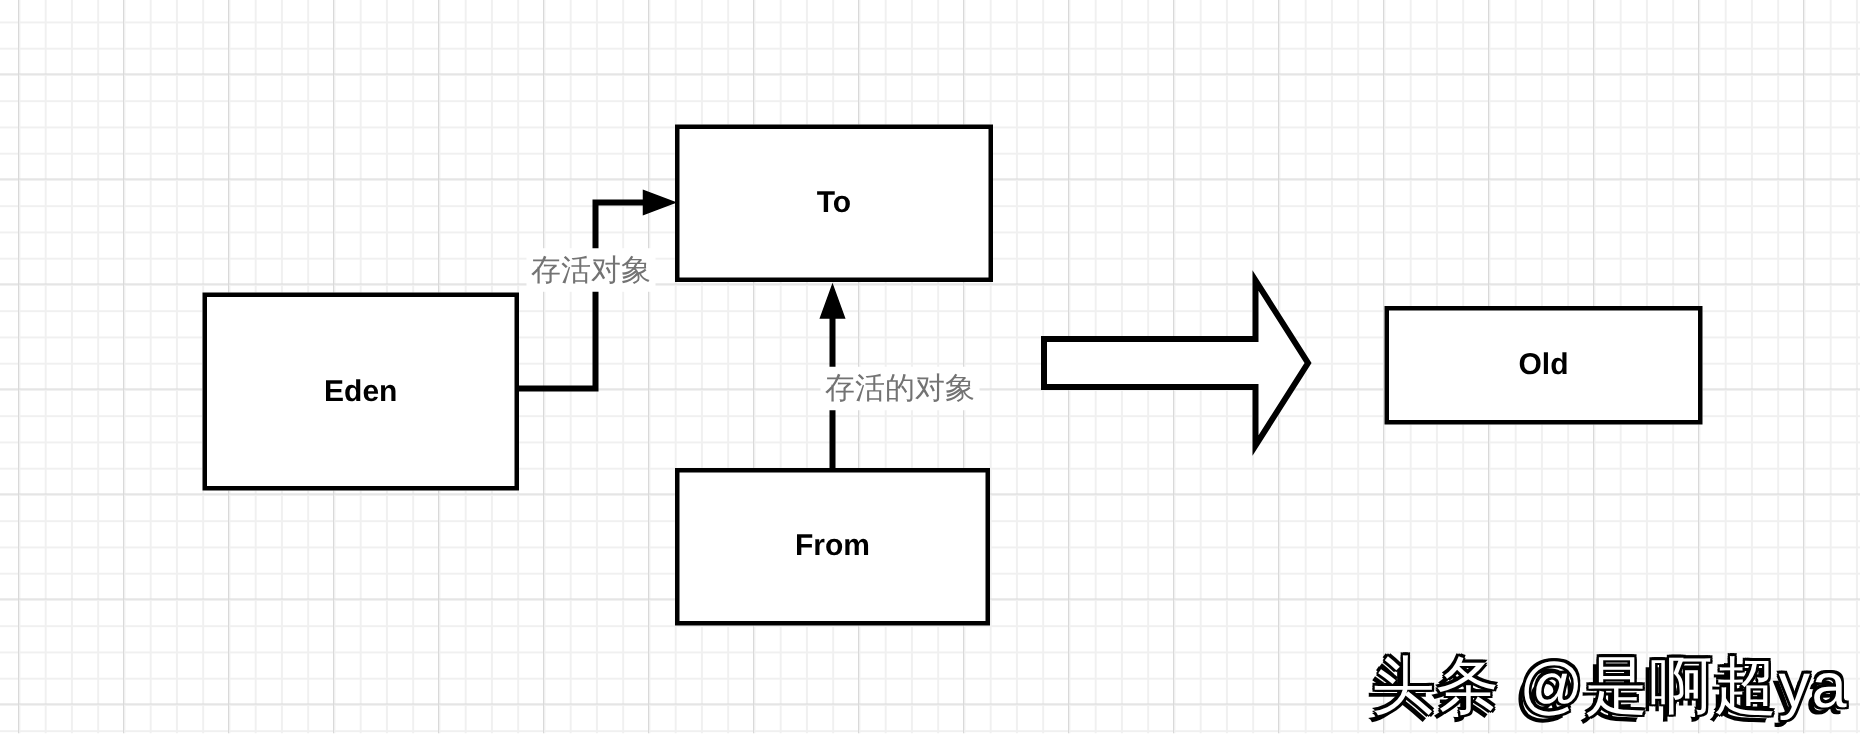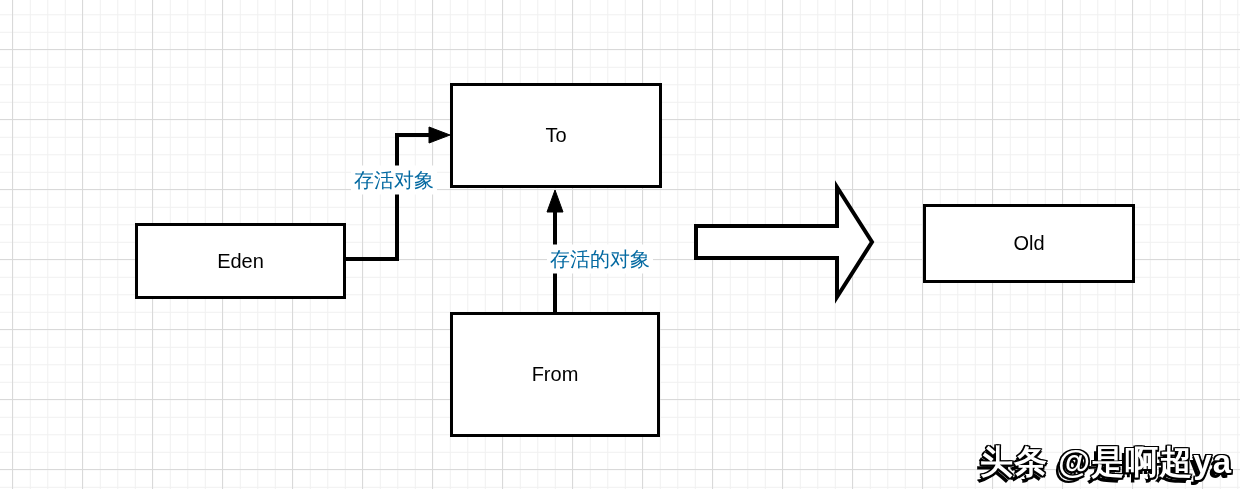--- a/index.html
+++ b/index.html
@@ -25,51 +25,52 @@
   .node {
     position: absolute;
     box-sizing: border-box;
     background: #ffffff;
     border: 3px solid #000000;
     display: flex;
     align-items: center;
     justify-content: center;
     font-size: 20px;
     color: #000000;
+    font-weight: bold;
   }
-  .node-eden { left: 135px; top: 223px; width: 211px; height: 76px; justify-content: center; }
+  .node-eden { left: 135px; top: 195px; width: 211px; height: 132px; justify-content: center; }
   .node-to   { left: 450px; top:  83px; width: 212px; height: 105px; }
-  .node-from { left: 450px; top: 312px; width: 210px; height: 125px; }
+  .node-from { left: 450px; top: 312px; width: 210px; height: 105px; }
   .node-old  { left: 923px; top: 204px; width: 212px; height: 79px; }
 
   .edges-svg {
     position: absolute;
     left: 0; top: 0;
     width: 1240px;
     height: 489px;
     pointer-events: none;
   }
   .edge-label {
     position: absolute;
     transform: translate(-50%, -50%);
     background: #ffffff;
     padding: 1px 3px;
     font-size: 20px;
-    color: #0369a1;
+    color: #737373;
     white-space: nowrap;
   }
   .edge-label-eden-to { left: 394px; top: 180px; }
   .edge-label-from-to { left: 561px; top: 259px; margin-left: 39px; }
 
   .watermark {
     position: absolute;
     right: 8px;
     bottom: 4px;
-    font-size: 33px;
-    font-weight: bold;
+    font-size: 42px;
+    font-weight: normal;
     letter-spacing: 1px;
     color: #ffffff;
     white-space: nowrap;
     text-shadow:
       -1.5px -1.5px 0 #000, 1.5px -1.5px 0 #000,
       -1.5px  1.5px 0 #000, 1.5px  1.5px 0 #000,
       -1.5px  0    0 #000, 1.5px  0    0 #000,
        0    -1.5px 0 #000, 0     1.5px 0 #000,
       -4px   5px   0 #000;
   }

